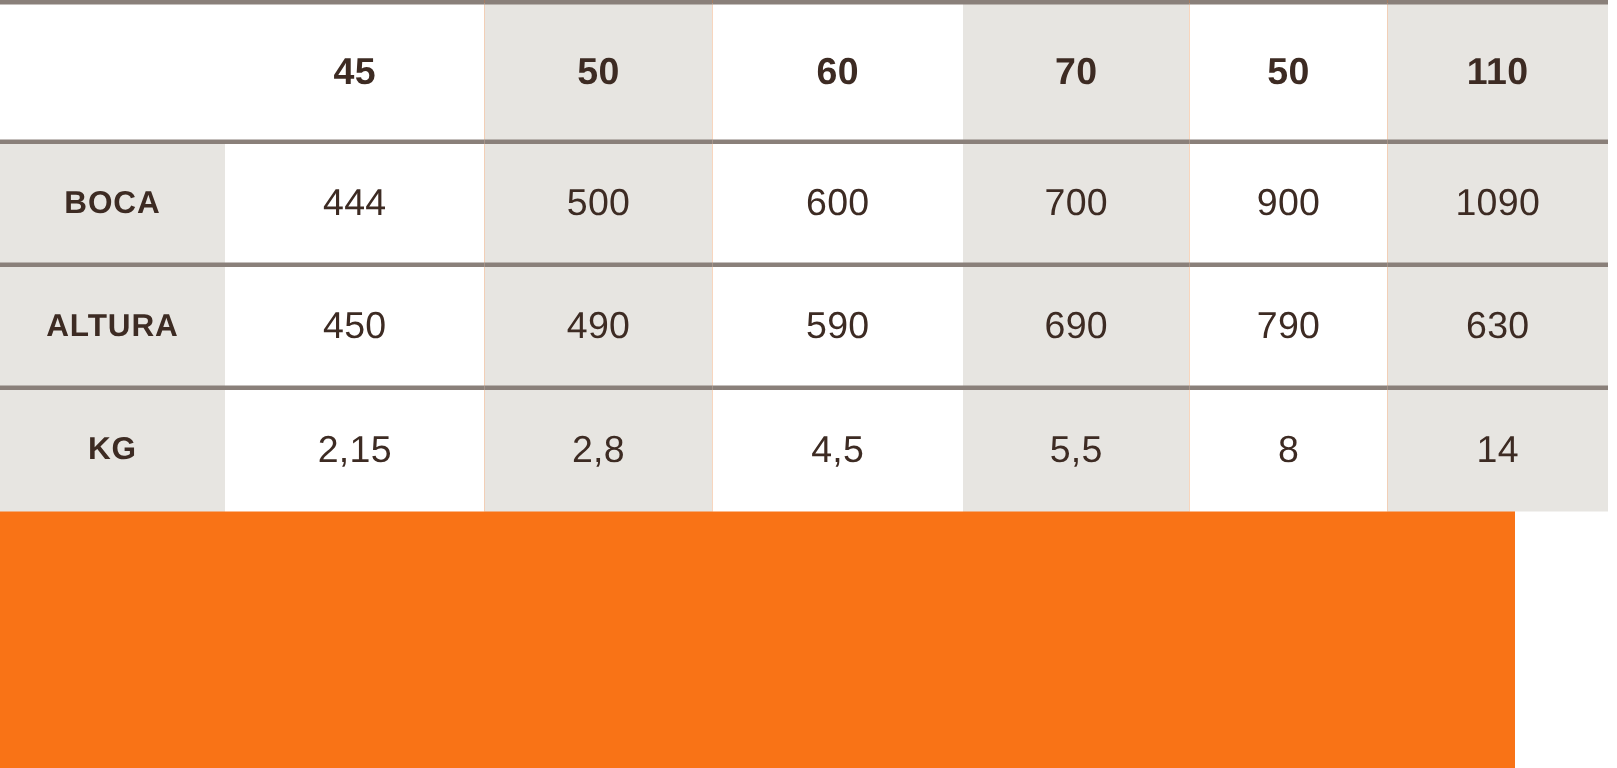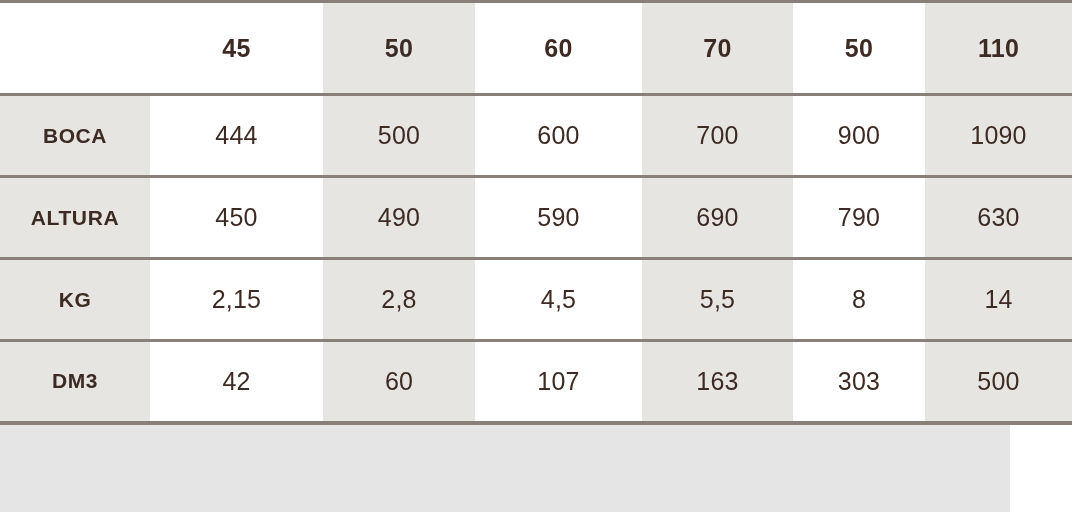--- a/index.html
+++ b/index.html
@@ -13,21 +13,21 @@
     overflow: hidden;
     font-family: "Liberation Sans", sans-serif;
     -webkit-font-smoothing: antialiased;
   }
 
   #spec-table {
     position: relative;
     width: 1010px;
     height: 512px;
     box-sizing: border-box;
-    background: #e5e5e5;
+    background: #f97316;
   }
 
   table.spec {
     border-collapse: collapse;
     table-layout: fixed;
     width: 1072px;
     margin: 0;
     position: absolute;
     left: 0;
     top: 0;
@@ -129,24 +129,15 @@
       </tr>
       <tr class="data-row">
         <th class="row-label shaded">KG</th>
         <td class="cell-value">2,15</td>
         <td class="cell-value shaded">2,8</td>
         <td class="cell-value">4,5</td>
         <td class="cell-value shaded">5,5</td>
         <td class="cell-value">8</td>
         <td class="cell-value shaded">14</td>
       </tr>
-      <tr class="data-row last">
-        <th class="row-label shaded">DM3</th>
-        <td class="cell-value">42</td>
-        <td class="cell-value shaded">60</td>
-        <td class="cell-value">107</td>
-        <td class="cell-value shaded">163</td>
-        <td class="cell-value">303</td>
-        <td class="cell-value shaded">500</td>
-      </tr>
     </tbody>
   </table>
 </div>
 
 </body></html>

